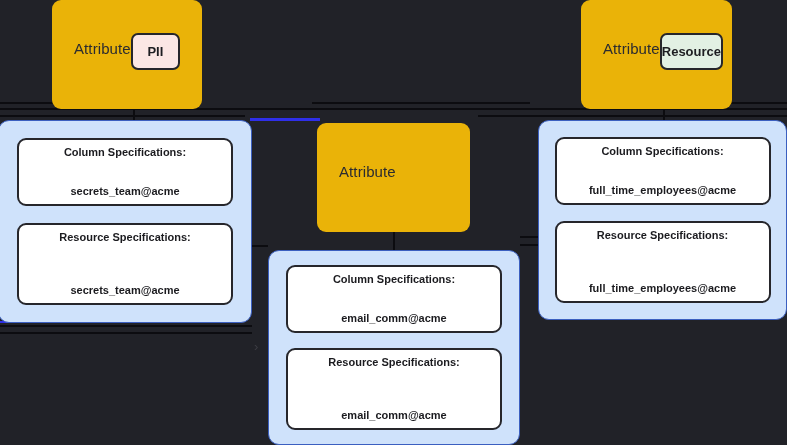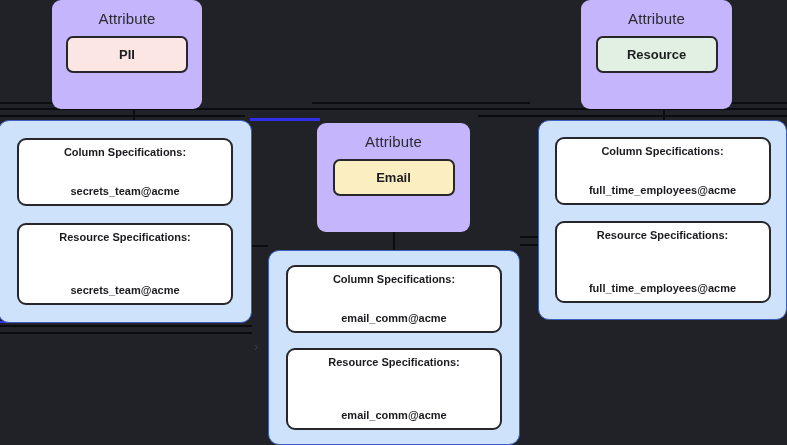--- a/index.html
+++ b/index.html
@@ -28,25 +28,25 @@
     left: 0;
     top: 0;
     width: 787px;
     height: 445px;
     pointer-events: none;
   }
 
   
   .attr-card {
     position: absolute;
-    background: #c4b5fd;
+    background: #eab308;
     border-radius: 9px;
     box-sizing: border-box;
     display: flex;
-    flex-direction: column;
+    flex-direction: row;
     align-items: center;
     padding: 8px 22px 14px 22px;
   }
   .attr-card-title {
     font-size: 15px;
     color: #2b2b30;
     line-height: 22px;
     margin-bottom: 6px;
     font-weight: 400;
     letter-spacing: 0.1px;
@@ -147,21 +147,20 @@
     <div class="attr-chip chip-pii">PII</div>
   </div>
 
   <div class="attr-card" style="left:581px; top:0px; width:151px; height:109px;">
     <div class="attr-card-title">Attribute</div>
     <div class="attr-chip chip-financial">Resource</div>
   </div>
 
   <div class="attr-card" style="left:317px; top:123px; width:153px; height:109px;">
     <div class="attr-card-title">Attribute</div>
-    <div class="attr-chip chip-email">Email</div>
   </div>
 
   <div class="spec-group" style="left:-2px; top:120px; width:254px; height:203px;">
     <div class="spec-box" style="width:216px; height:68px;">
       <span class="ln">Column Specifications:</span>
       <span class="ln">secrets_team@acme</span>
     </div>
     <div class="spec-box" style="width:216px; height:82px;">
       <span class="ln">Resource Specifications:</span>
       <span class="ln">secrets_team@acme</span>

